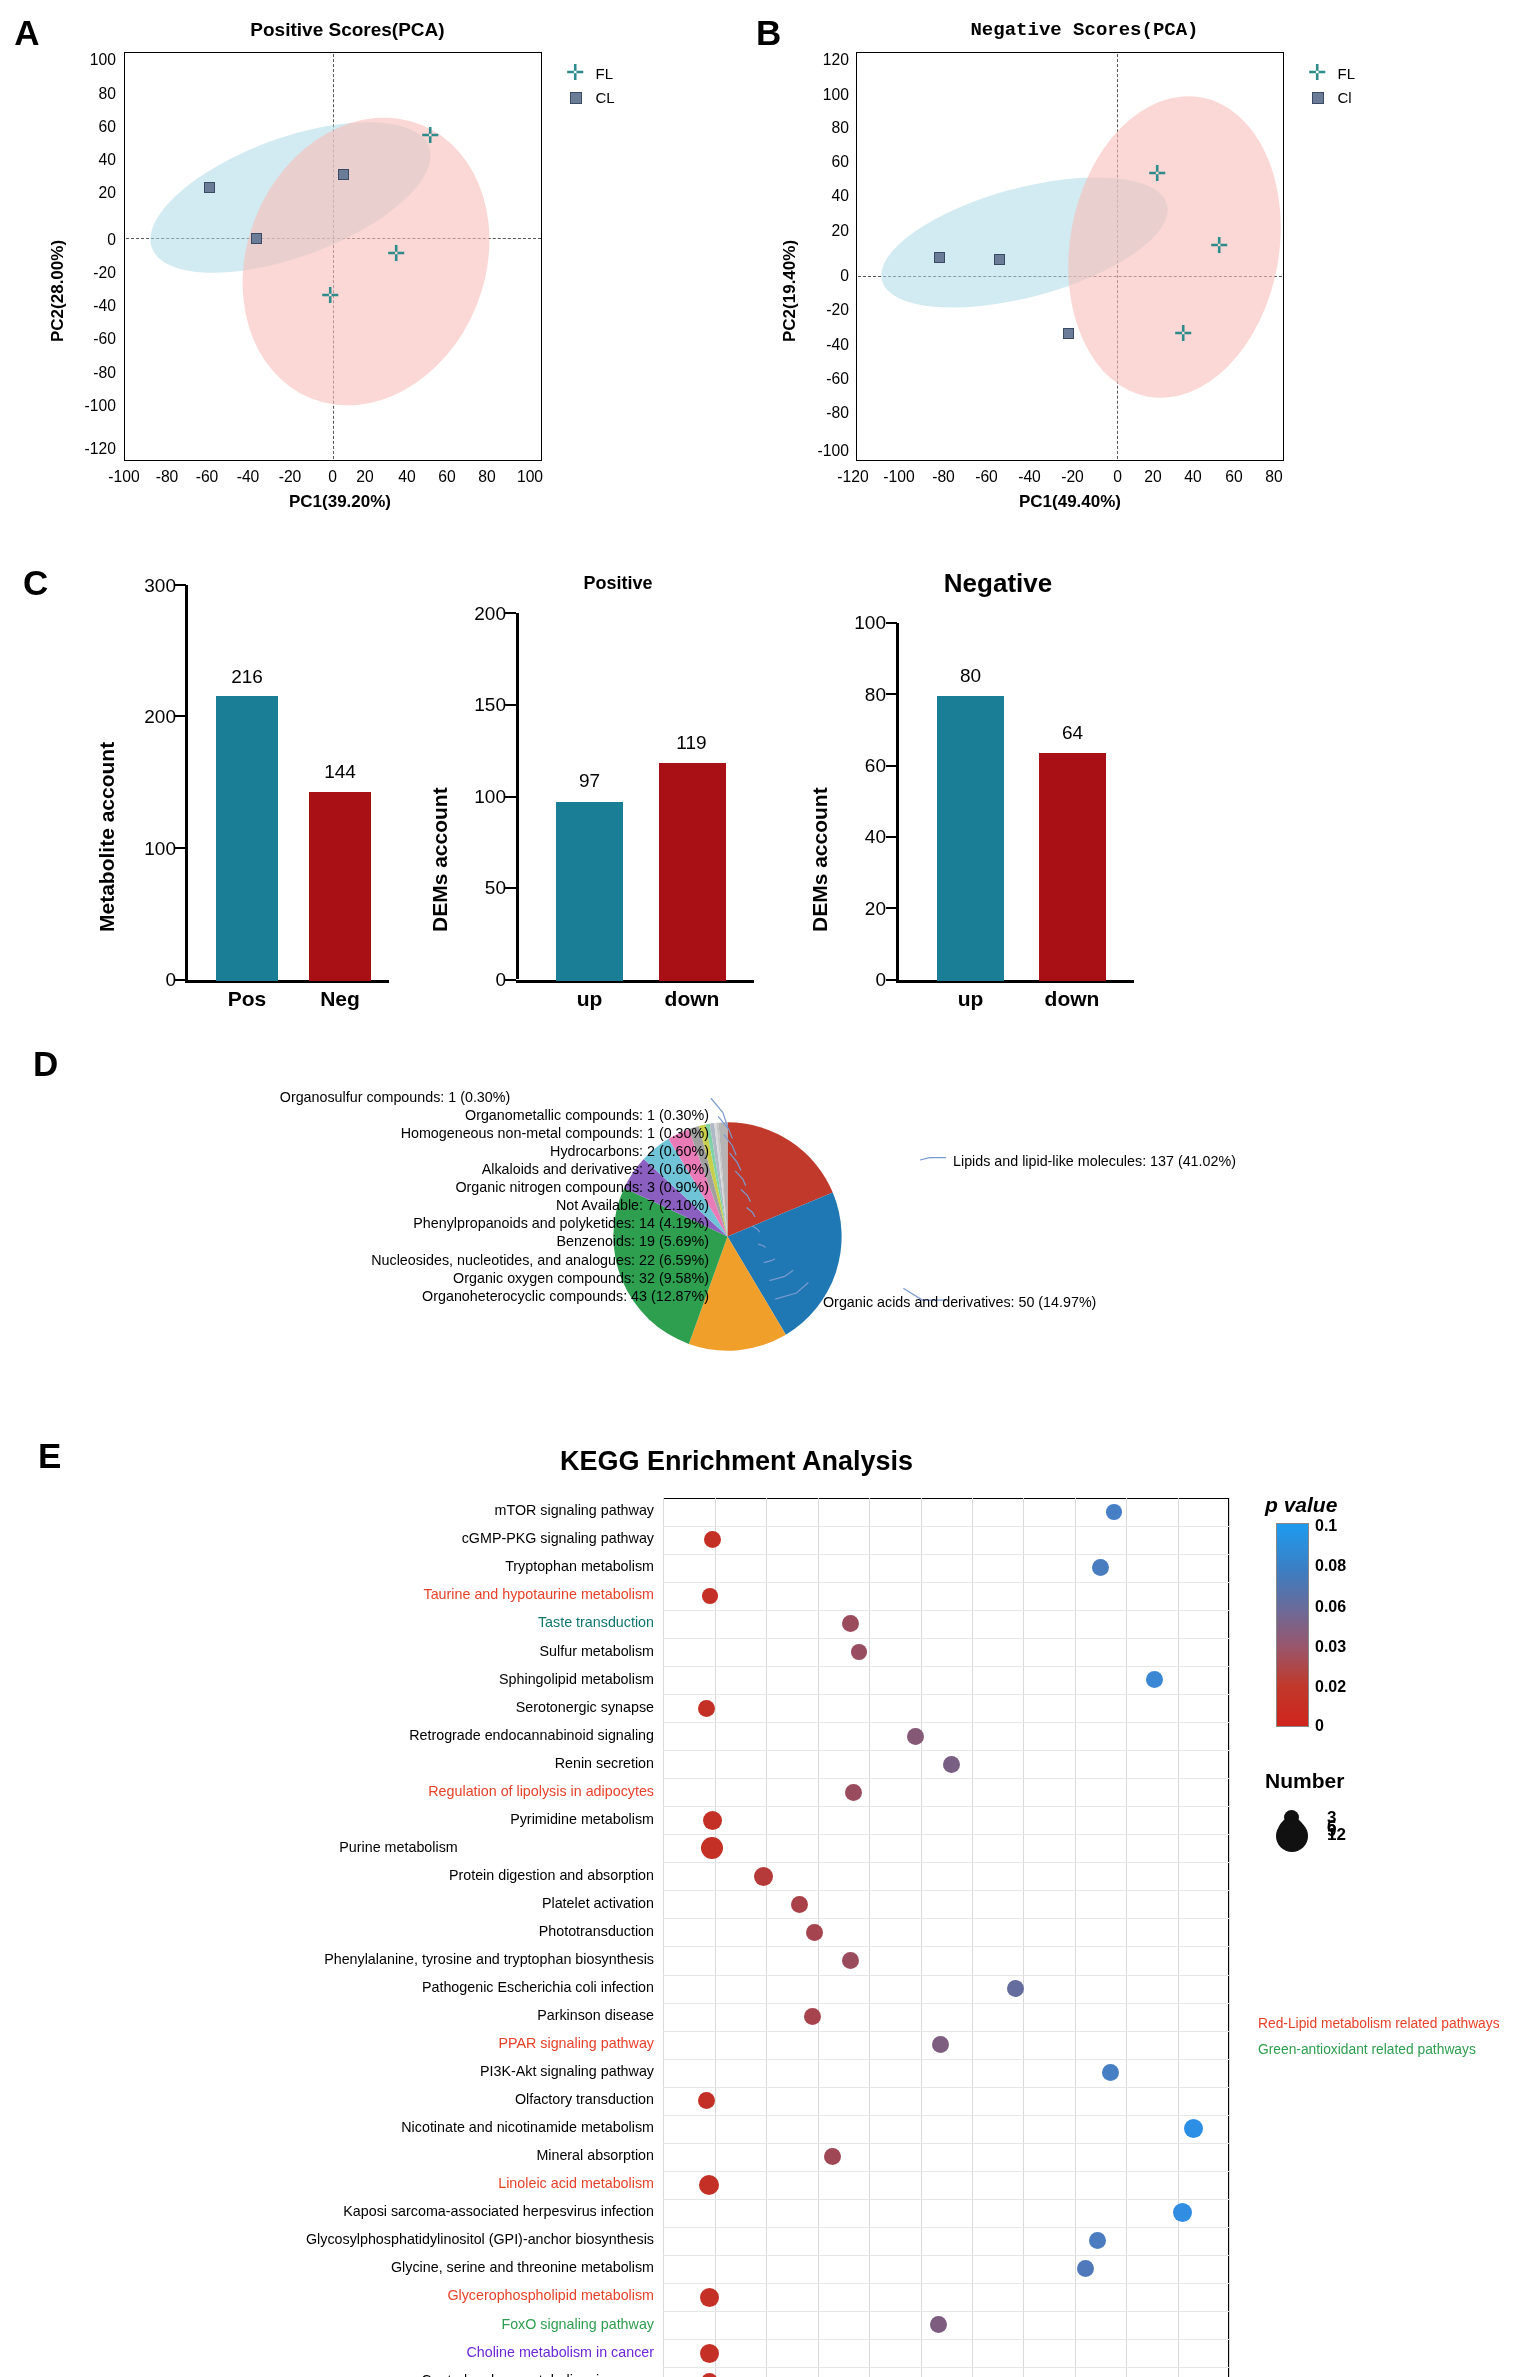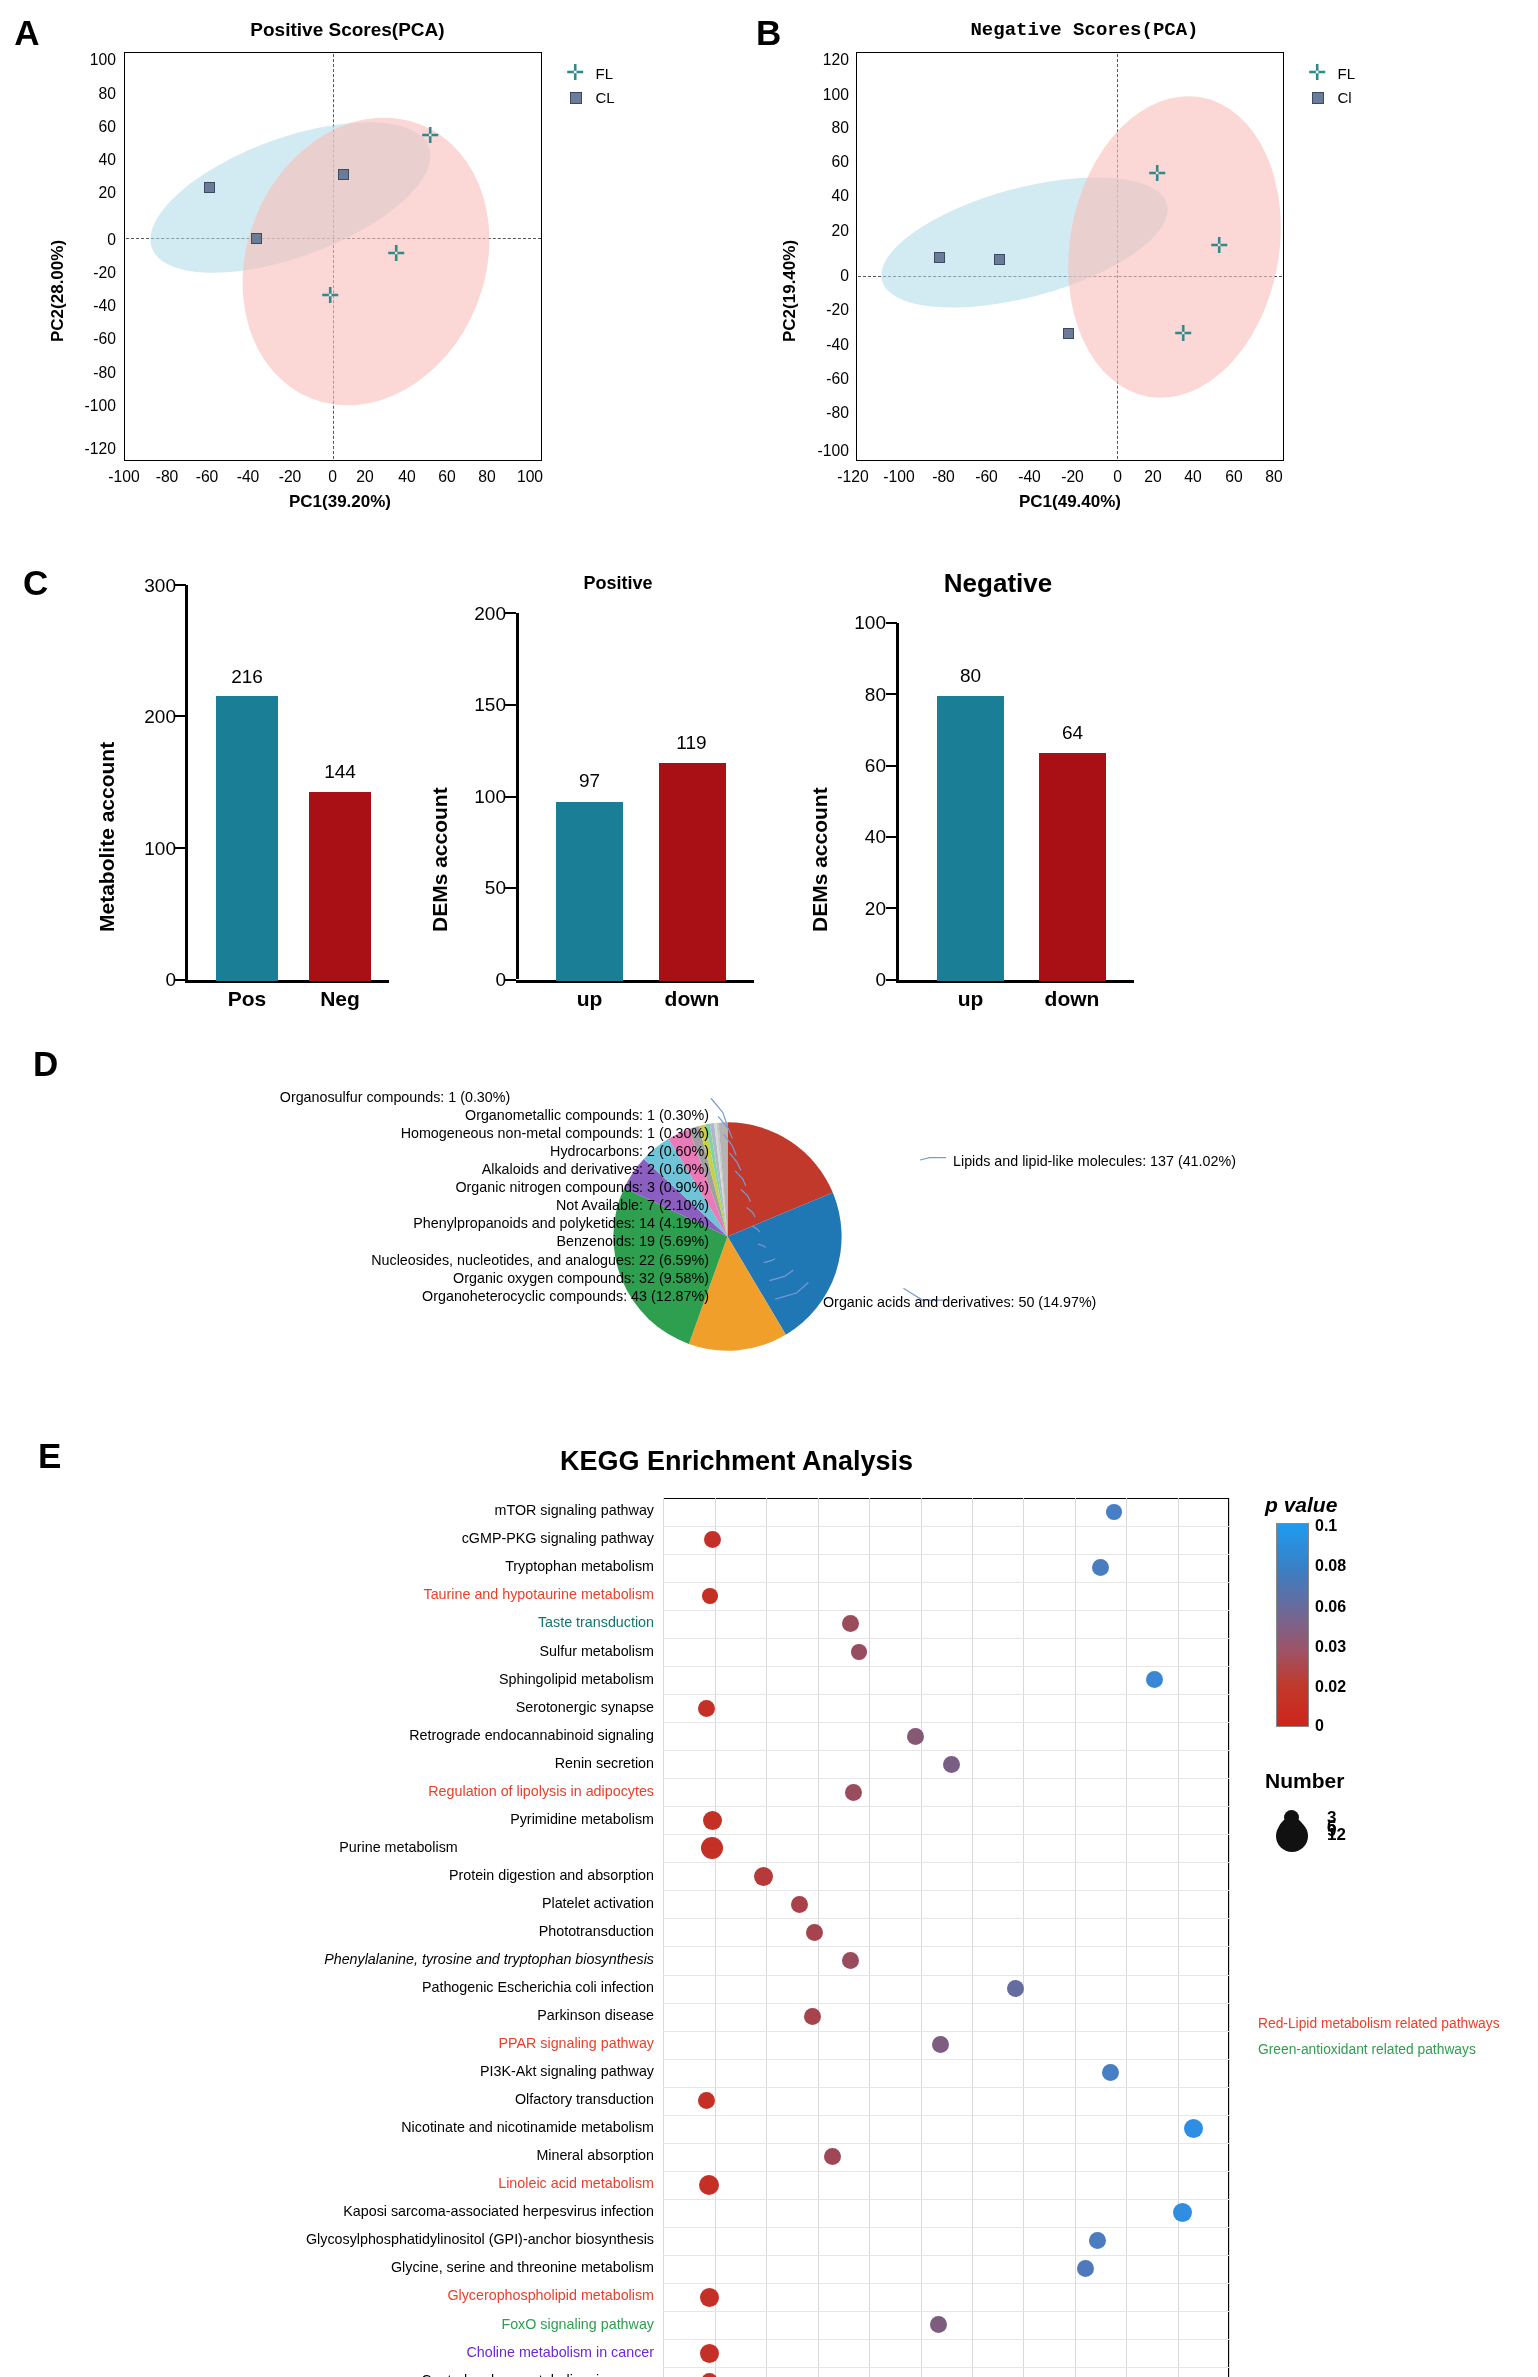--- a/index.html
+++ b/index.html
@@ -403,21 +403,21 @@
       <div class="kegg-row-label" style="color: rgb(0, 0, 0); left: 143px; width: 511px; top: 1671px;">Sphingolipid metabolism</div>
       <div class="kegg-row-label" style="color: rgb(0, 0, 0); left: 143px; width: 511px; top: 1699px;">Serotonergic synapse</div>
       <div class="kegg-row-label" style="color: rgb(0, 0, 0); left: 143px; width: 511px; top: 1727px;">Retrograde endocannabinoid signaling</div>
       <div class="kegg-row-label" style="color: rgb(0, 0, 0); left: 143px; width: 511px; top: 1755px;">Renin secretion</div>
       <div class="kegg-row-label" style="color: rgb(232, 65, 42); left: 143px; width: 511px; top: 1783px;">Regulation of lipolysis in adipocytes</div>
       <div class="kegg-row-label" style="color: rgb(0, 0, 0); left: 143px; width: 511px; top: 1811px;">Pyrimidine metabolism</div>
       <div class="kegg-row-label" style="color: rgb(0, 0, 0); left: 143px; width: 511px; top: 1839px; text-align: center;">Purine metabolism</div>
       <div class="kegg-row-label" style="color: rgb(0, 0, 0); left: 143px; width: 511px; top: 1867px;">Protein digestion and absorption</div>
       <div class="kegg-row-label" style="color: rgb(0, 0, 0); left: 143px; width: 511px; top: 1895px;">Platelet activation</div>
       <div class="kegg-row-label" style="color: rgb(0, 0, 0); left: 143px; width: 511px; top: 1923px;">Phototransduction</div>
-      <div class="kegg-row-label" style="color: rgb(0, 0, 0); left: 143px; width: 511px; top: 1951px; font-style: italic;">Phenylalanine, tyrosine and tryptophan biosynthesis</div>
+      <div class="kegg-row-label" style="color: rgb(0, 0, 0); left: 143px; width: 511px; top: 1951px;">Phenylalanine, tyrosine and tryptophan biosynthesis</div>
       <div class="kegg-row-label" style="color: rgb(0, 0, 0); left: 143px; width: 511px; top: 1979px;">Pathogenic Escherichia coli infection</div>
       <div class="kegg-row-label" style="color: rgb(0, 0, 0); left: 143px; width: 511px; top: 2007px;">Parkinson disease</div>
       <div class="kegg-row-label" style="color: rgb(232, 65, 42); left: 143px; width: 511px; top: 2035px;">PPAR signaling pathway</div>
       <div class="kegg-row-label" style="color: rgb(0, 0, 0); left: 143px; width: 511px; top: 2063px;">PI3K-Akt signaling pathway</div>
       <div class="kegg-row-label" style="color: rgb(0, 0, 0); left: 143px; width: 511px; top: 2091px;">Olfactory transduction</div>
       <div class="kegg-row-label" style="color: rgb(0, 0, 0); left: 143px; width: 511px; top: 2119px;">Nicotinate and nicotinamide metabolism</div>
       <div class="kegg-row-label" style="color: rgb(0, 0, 0); left: 143px; width: 511px; top: 2147px;">Mineral absorption</div>
       <div class="kegg-row-label" style="color: rgb(232, 65, 42); left: 143px; width: 511px; top: 2175px;">Linoleic acid metabolism</div>
       <div class="kegg-row-label" style="color: rgb(0, 0, 0); left: 143px; width: 511px; top: 2203px;">Kaposi sarcoma-associated herpesvirus infection</div>
       <div class="kegg-row-label" style="color: rgb(0, 0, 0); left: 143px; width: 511px; top: 2231px;">Glycosylphosphatidylinositol (GPI)-anchor biosynthesis</div>

